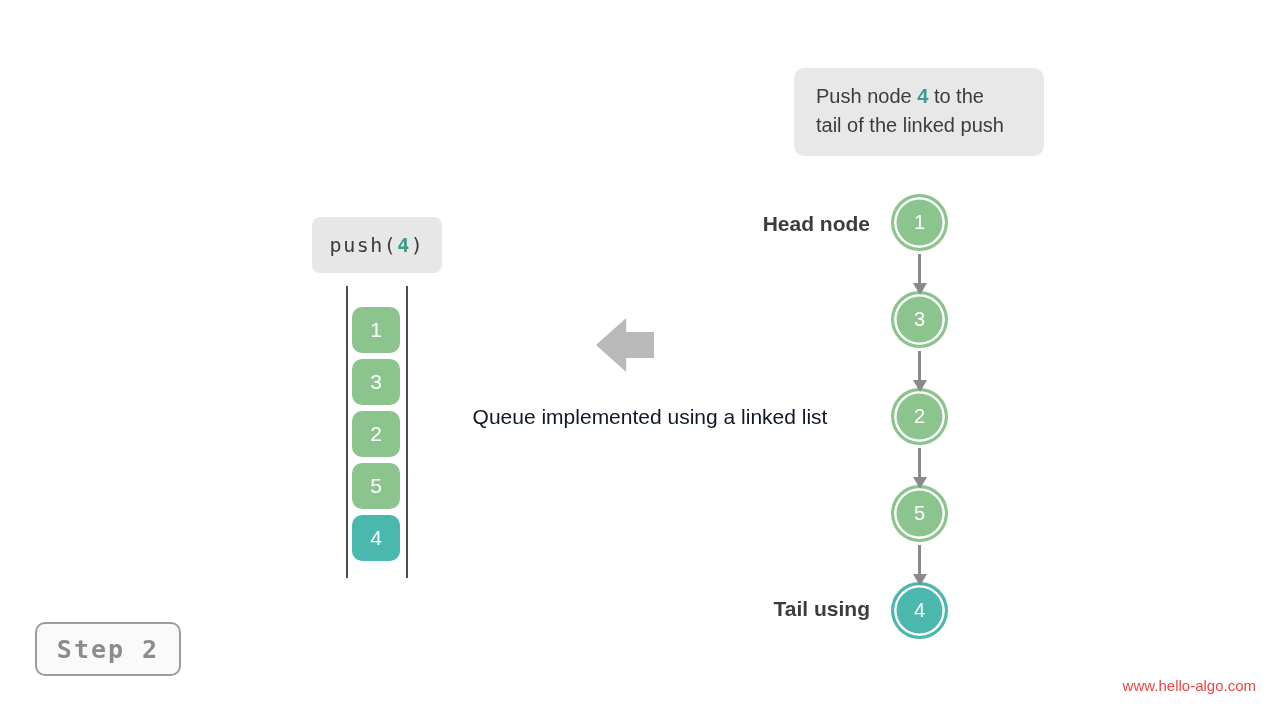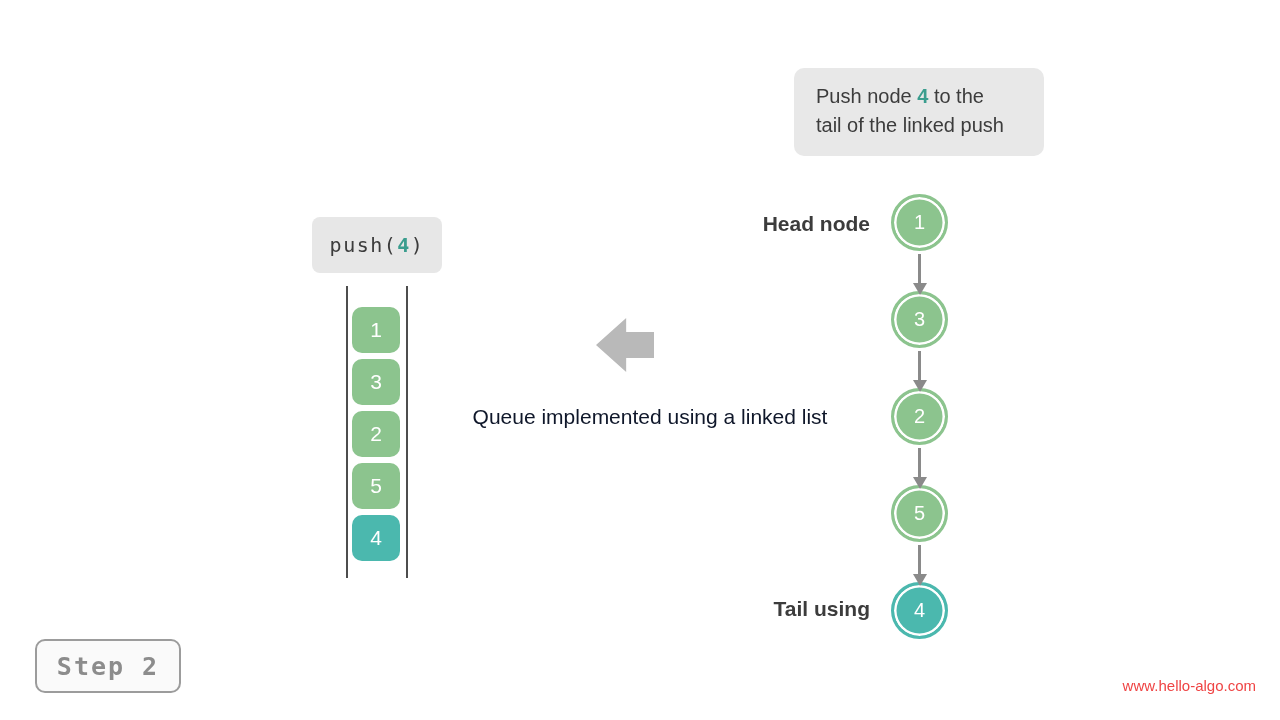--- a/index.html
+++ b/index.html
@@ -54,21 +54,21 @@
                        border-left:7px solid transparent; border-right:7px solid transparent;
                        border-top:12px solid #8a8a8a; }
 
   
   .node-label { position:absolute; right:410px; font-size:21px; font-weight:bold;
                 color:#3c3c3c; white-space:nowrap; }
   .head-label { top:212px; }
   .tail-label { top:597px; }
 
   
-  .step-badge { position:absolute; left:35px; top:639px; width:146px; height:54px;
+  .step-badge { position:absolute; left:35px; top:622px; width:146px; height:54px;
                 background:#fafafa; border:2px solid #9c9c9c; border-radius:10px;
                 display:flex; align-items:center; justify-content:center;
                 font-family:"DejaVu Sans Mono", monospace; font-weight:bold;
                 font-size:25px; letter-spacing:2px; color:#8c8c8c; }
 
   
   .watermark { position:absolute; right:24px; top:677px;
                font-family:Liberation Sans, sans-serif; font-size:15px; color:#ef4444; }
 </style>
 </head>

